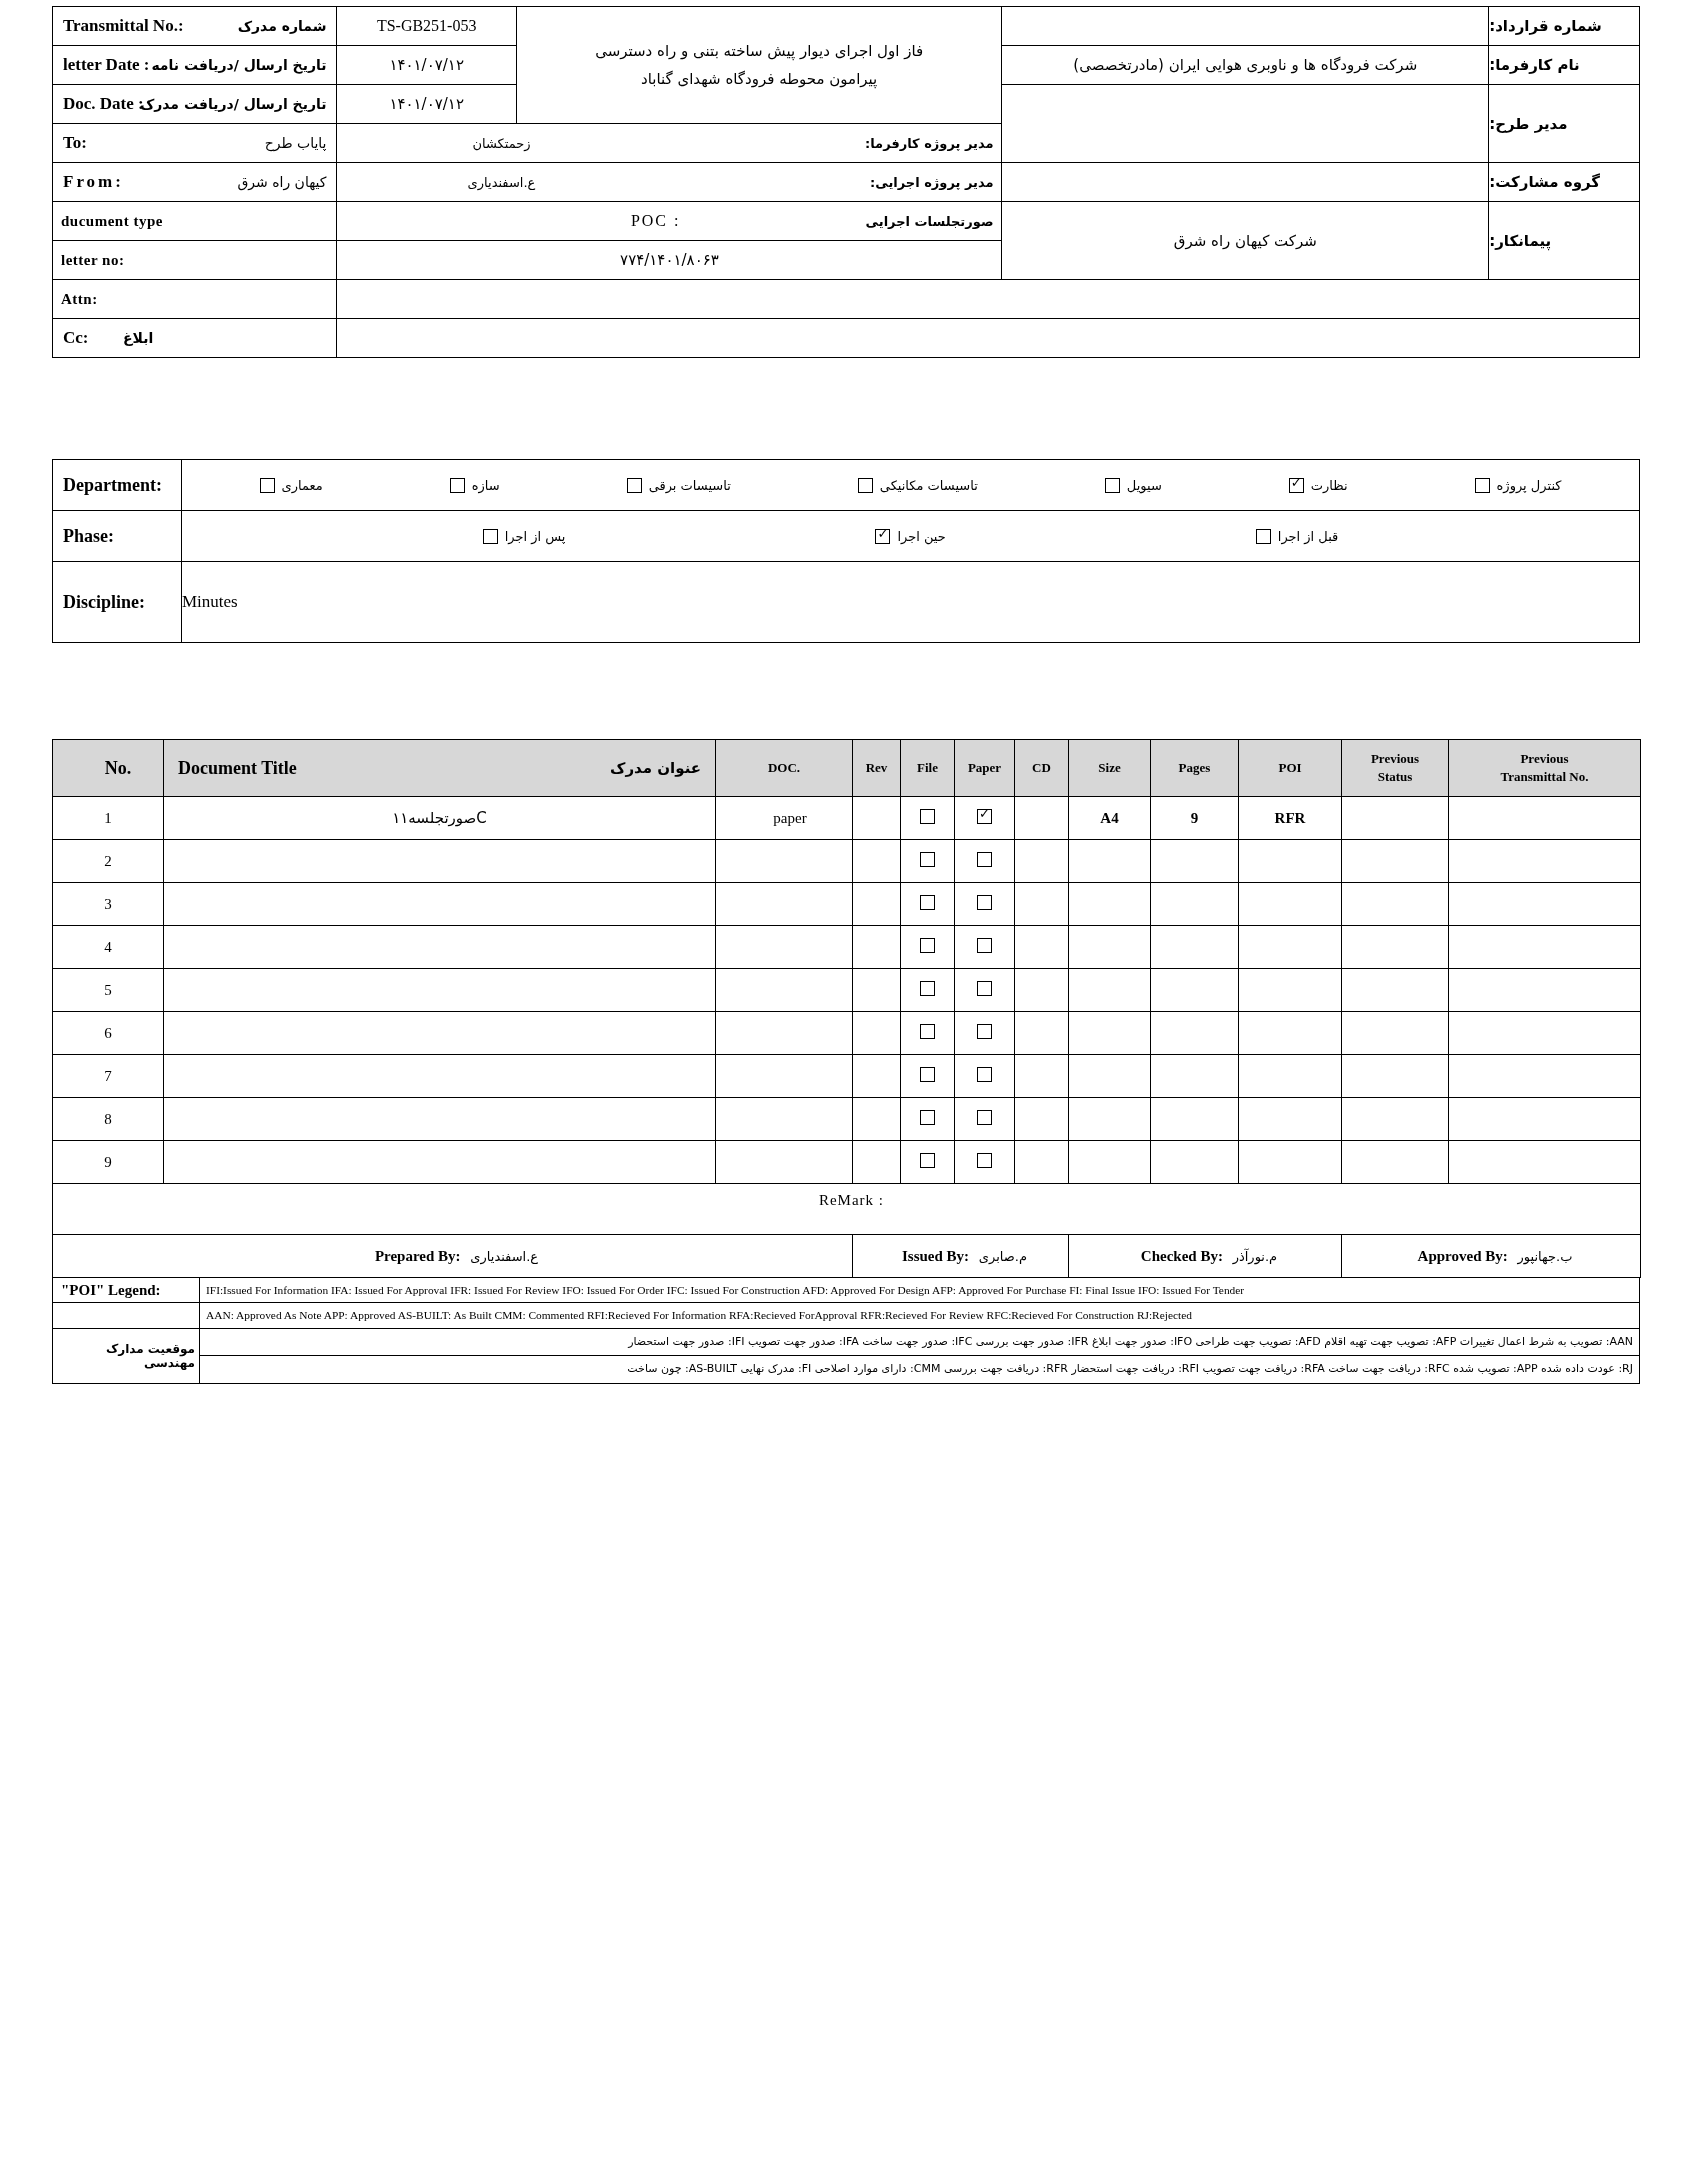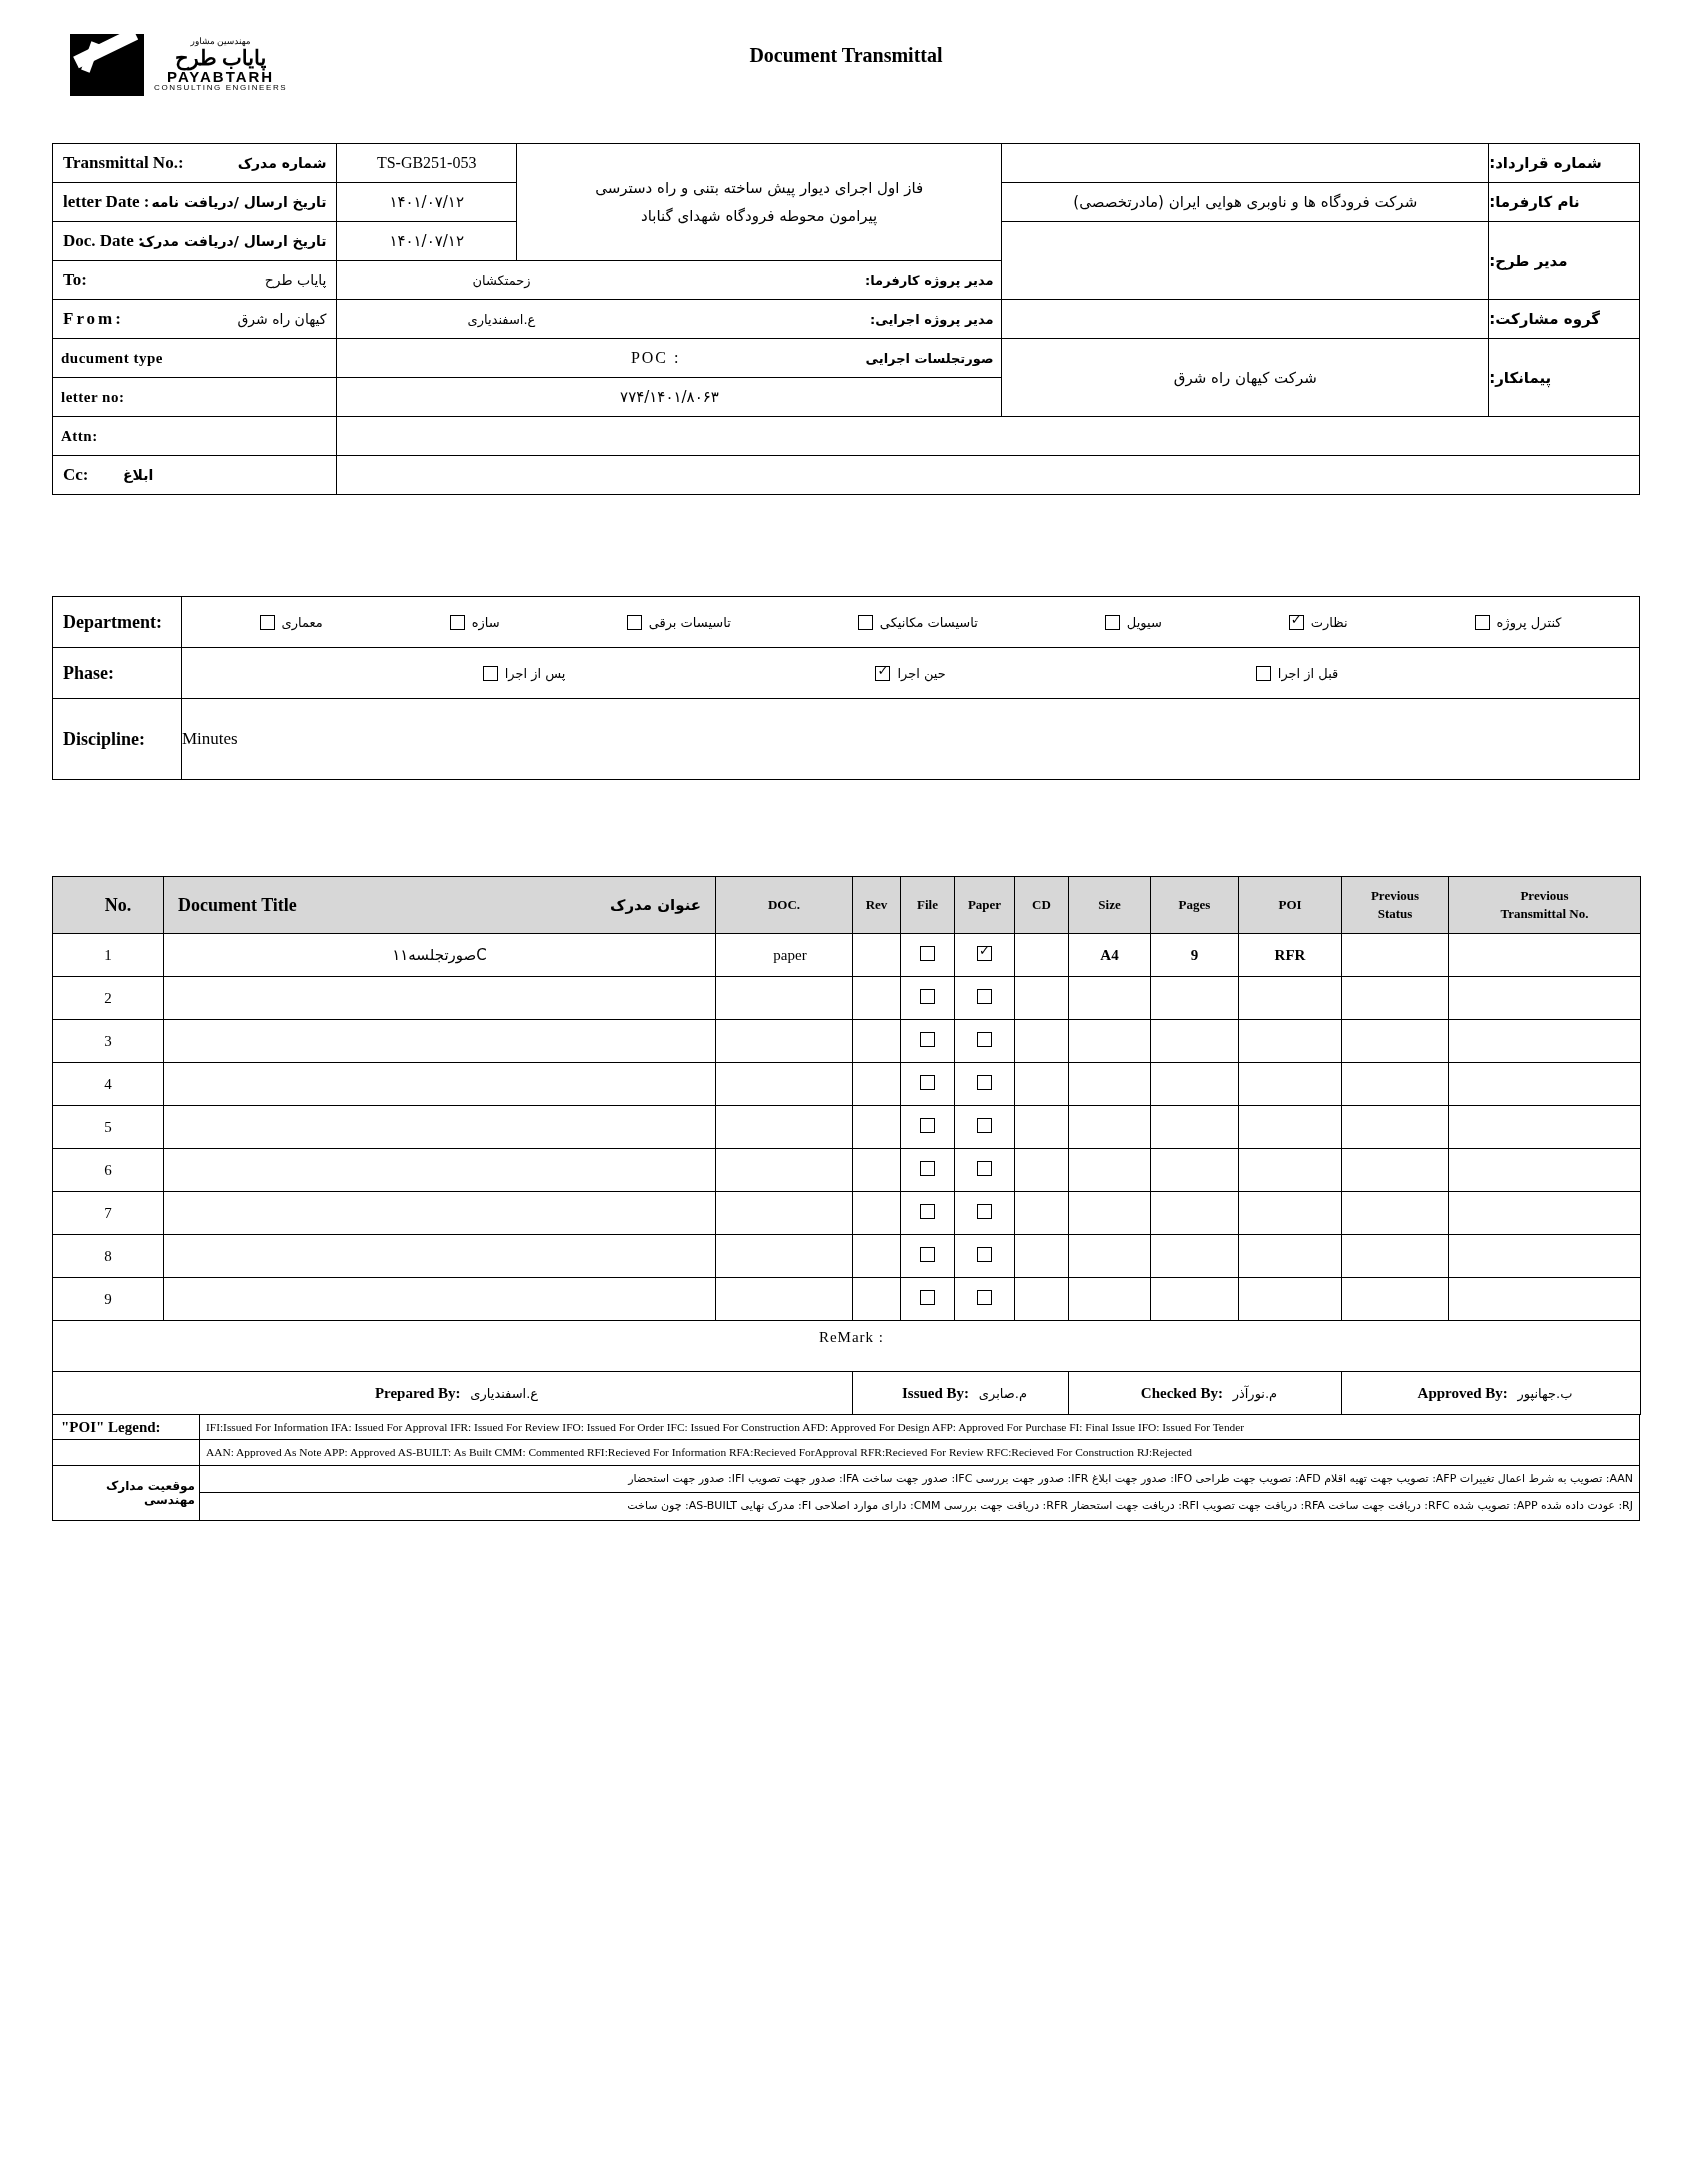--- a/index.html
+++ b/index.html
@@ -322,32 +322,20 @@
     line-height: 1.9;
     direction: rtl;
     text-align: right;
   }
 </style>
 </head>
 <body>
 
 <div class="page">
 
-  <div class="header">
-    <div class="logo-wrap">
-      <div class="logo-mark"></div>
-      <div class="logo-text">
-        <div class="l1">مهندسین مشاور</div>
-        <div class="l2">پایاب طرح</div>
-        <div class="l3">PAYABTARH</div>
-        <div class="l4">CONSULTING ENGINEERS</div>
-      </div>
-    </div>
-    <div class="doc-title">Document Transmittal</div>
-  </div>
 
   <table class="block1">
     <colgroup>
       <col style="width:249px">
       <col style="width:157px">
       <col style="width:425px">
       <col style="width:426px">
       <col style="width:132px">
     </colgroup>
     <tbody>

